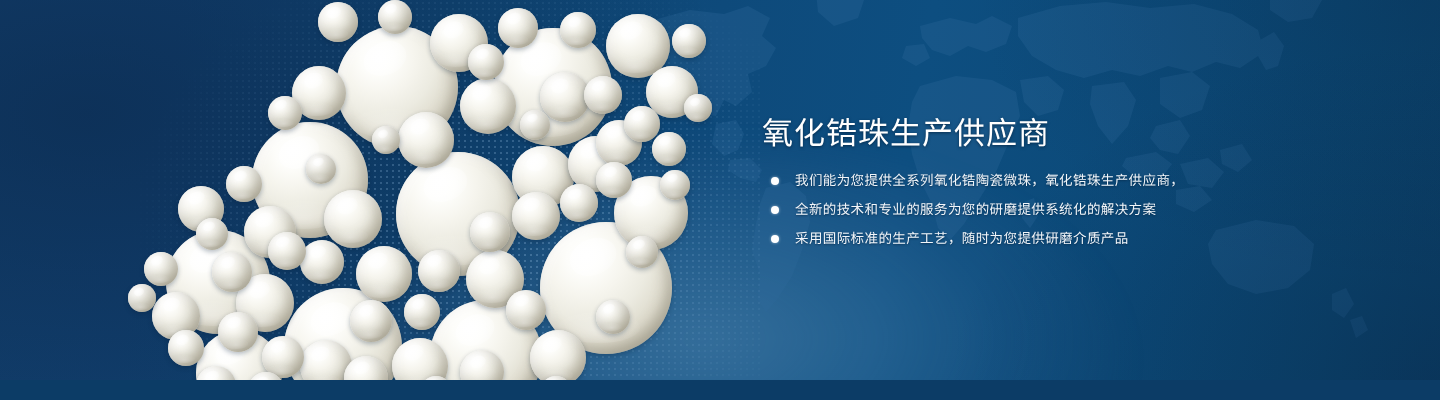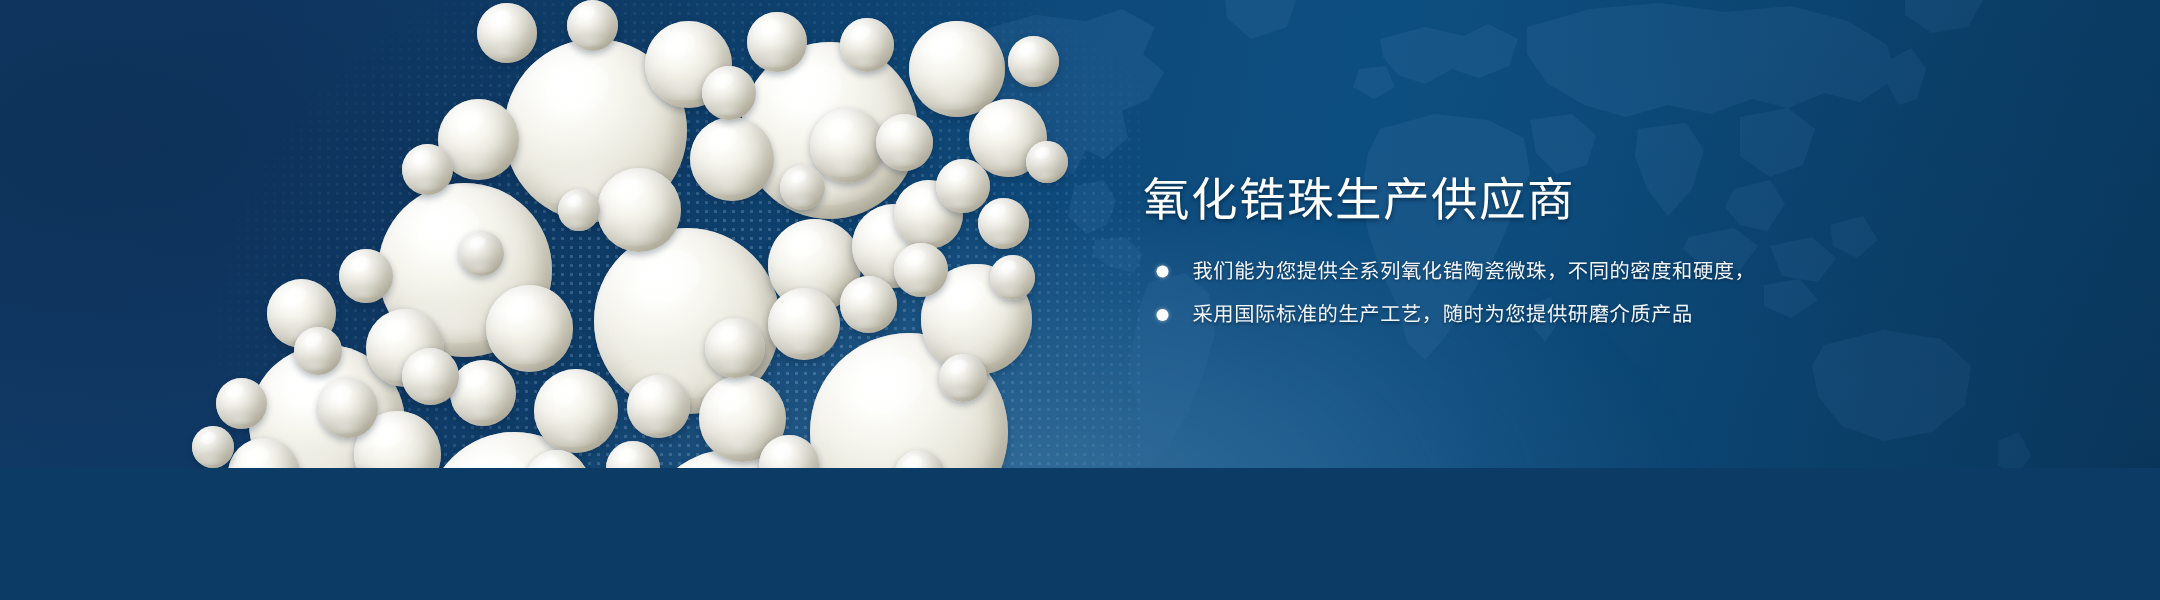--- a/index.html
+++ b/index.html
@@ -8,21 +8,21 @@
     padding: 0;
     background: #0c3c66;
   }
   body {
     font-family: "Liberation Sans", "DejaVu Sans", sans-serif;
   }
 
   .banner {
     position: relative;
     width: 1440px;
-    height: 312px;
+    height: 380px;
     overflow: hidden;
     background: #0d3f6c;
   }
 
   
 
   .bg-base {
     position: absolute;
     inset: 0;
     background:
@@ -329,21 +329,25 @@
     <div class="bead" style="left:372px; top:126px; width:28px; height:28px;"></div>
     <div class="bead" style="left:520px; top:110px; width:30px; height:30px;"></div>
   </div>
 
   <div class="content">
     <h1 class="headline">氧化锆珠生产供应商</h1>
 
     <ul class="points">
       <li class="point">
         <span class="dot-icon"></span>
-        <span class="point-line">我们能为您提供全系列氧化锆陶瓷微珠，不同的密度和硬度，</span>
+        <span class="point-line">我们能为您提供全系列氧化锆陶瓷微珠，氧化锆珠生产供应商，</span>
+      </li>
+      <li class="point">
+        <span class="dot-icon"></span>
+        <span class="point-line">全新的技术和专业的服务为您的研磨提供系统化的解决方案</span>
       </li>
       <li class="point">
         <span class="dot-icon"></span>
         <span class="point-line">采用国际标准的生产工艺，随时为您提供研磨介质产品</span>
       </li>
     </ul>
   </div>
 
 </div>
 

